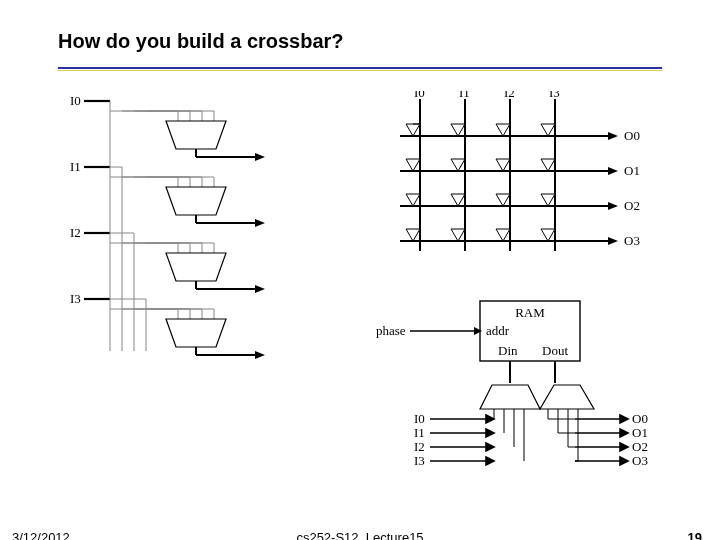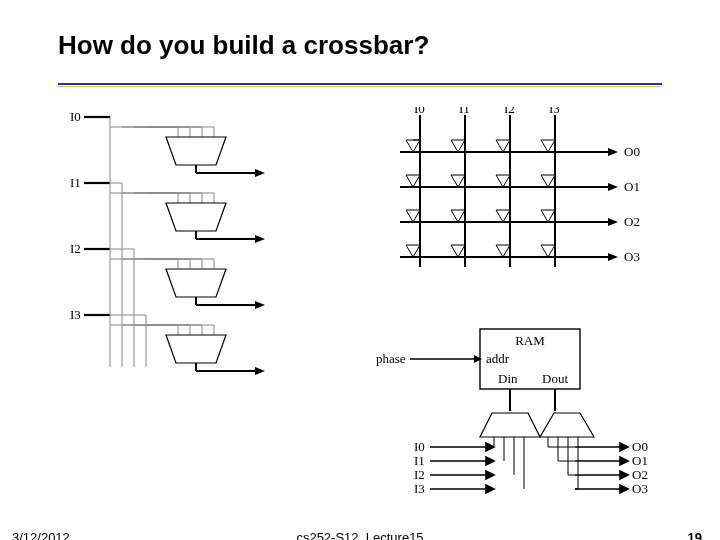--- a/index.html
+++ b/index.html
@@ -8,42 +8,42 @@
     height: 540px;
     background: #ffffff;
     font-family: Arial, Helvetica, sans-serif;
     position: relative;
     overflow: hidden;
   }
   .title-area {
     padding: 30px 58px 0 58px;
   }
   .title {
-    font-size: 26px;
+    font-size: 20px;
     font-weight: bold;
     color: #000;
-    padding-bottom: 22px;
+    padding-bottom: 14px;
   }
   .border-lines {
     height: 4px;
     border-top: 2px solid #2f2fa0;
     border-bottom: 1px solid #e0d050;
   }
   .content {
     position: relative;
     width: 100%;
     height: 420px;
     padding-left: 8px;
   }
   .diagram {
     position: absolute;
   }
   #diag-mux   { left: 70px;  top: 20px;  width: 230px; height: 280px; }
   #diag-grid  { left: 370px; top: 20px;  width: 280px; height: 170px; }
-  #diag-ram   { left: 370px; top: 232px; width: 280px; height: 190px; text-align: center; }
+  #diag-ram   { left: 370px; top: 220px; width: 280px; height: 190px; text-align: center; }
 
   .footer {
     position: absolute;
     bottom: 10px;
     left: 0;
     width: 100%;
     font-size: 13px;
     color: #000;
   }
   .footer .date   { position: absolute; left: 12px; }

